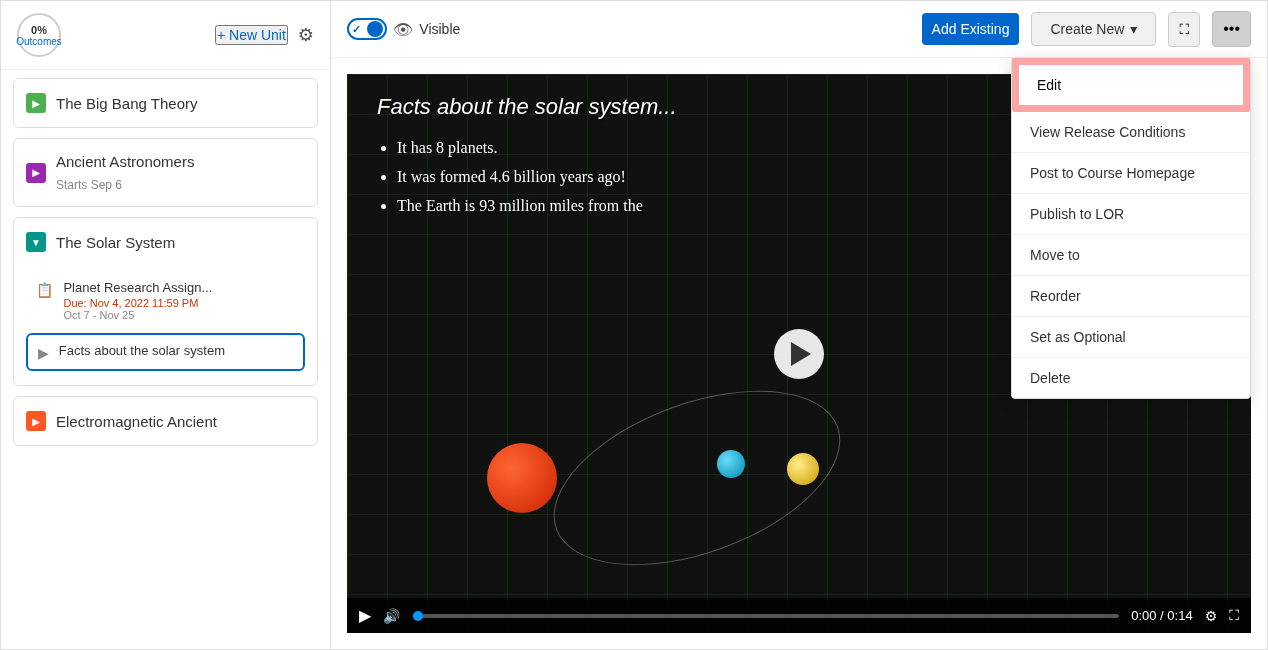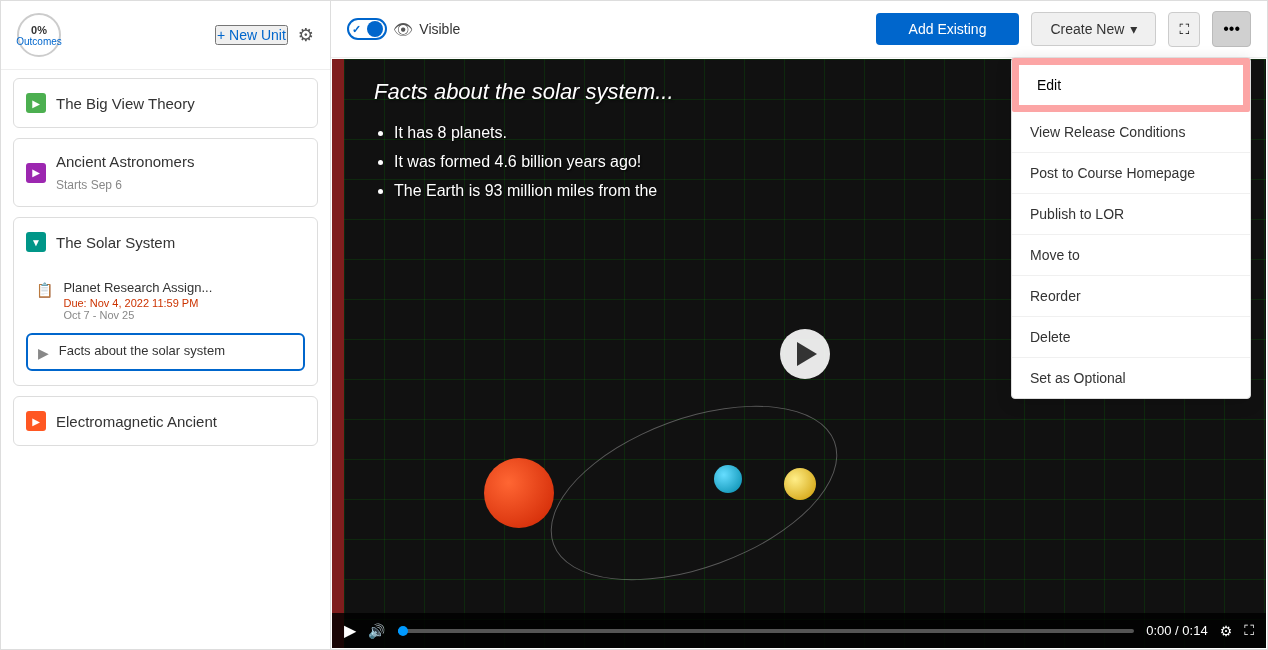--- a/index.html
+++ b/index.html
@@ -41,43 +41,43 @@
     .content-area { flex: 1; display: flex; flex-direction: column; position: relative; }
 
     .content-toolbar { display: flex; align-items: center; padding: 10px 16px; border-bottom: 1px solid #eee; gap: 12px; }
     .toggle-container { display: flex; align-items: center; gap: 6px; }
     .toggle { width: 40px; height: 22px; background: #fff; border: 2px solid #0066cc; border-radius: 11px; position: relative; cursor: pointer; }
     .toggle-knob { width: 16px; height: 16px; background: #0066cc; border-radius: 50%; position: absolute; top: 1px; right: 2px; }
     .check-mark { position: absolute; left: 3px; top: 3px; color: #0066cc; font-size: 11px; font-weight: bold; }
     .visible-icon { font-size: 16px; color: #555; }
     .visible-label { font-size: 14px; color: #333; }
     .toolbar-spacer { flex: 1; }
-    .add-existing-btn { background: #0066cc; color: #fff; border: none; border-radius: 4px; padding: 8px 33px; font-size: 14px; cursor: pointer; }
+    .add-existing-btn { background: #0066cc; color: #fff; border: none; border-radius: 4px; padding: 8px 10px; font-size: 14px; cursor: pointer; }
     .create-new-btn { background: #f0f0f0; color: #333; border: 1px solid #ccc; border-radius: 4px; padding: 8px 18px; font-size: 14px; cursor: pointer; display: flex; align-items: center; gap: 6px; }
     .fullscreen-btn { background: #f0f0f0; border: 1px solid #ccc; border-radius: 4px; padding: 8px 10px; cursor: pointer; font-size: 14px; }
     .more-btn { background: #d0d0d0; border: 1px solid #bbb; border-radius: 4px; padding: 8px 10px; cursor: pointer; font-size: 16px; position: relative; }
 
     
-    .video-container { flex: 1; position: relative; background: #7f1d1d; margin: 1px; overflow: hidden; padding-left: 12px; }
+    .video-container { flex: 1; position: relative; background: #1d4ed8; margin: 16px; overflow: hidden; }
     .video-bg { width: 100%; height: 100%; background: #111; position: relative; display: flex; align-items: center; justify-content: center; }
 
     
     .video-bg::before {
       content: '';
       position: absolute;
       top: 0; left: 0; right: 0; bottom: 0;
       background-image: linear-gradient(rgba(0,180,0,0.15) 1px, transparent 1px),
                         linear-gradient(90deg, rgba(0,180,0,0.15) 1px, transparent 1px);
       background-size: 40px 40px;
       pointer-events: none;
     }
 
     .video-text { position: absolute; top: 20px; left: 30px; color: #fff; font-size: 22px; font-weight: 300; font-style: italic; text-shadow: 1px 1px 3px rgba(0,0,0,0.8); }
     .video-bullets { position: absolute; top: 60px; left: 30px; color: #fff; font-size: 16px; line-height: 1.8; text-shadow: 1px 1px 2px rgba(0,0,0,0.8); }
-    .video-bullets li { list-style: disc; margin-left: 20px; }
+    .video-bullets li { list-style: disc; margin-left: 20px; font-family: Liberation Serif, serif; }
 
     .planet-red { width: 70px; height: 70px; border-radius: 50%; background: radial-gradient(circle at 35% 35%, #ff6633, #cc2200); position: absolute; bottom: 120px; left: 140px; }
     .planet-blue { width: 28px; height: 28px; border-radius: 50%; background: radial-gradient(circle at 35% 35%, #66ddff, #0088aa); position: absolute; bottom: 155px; left: 370px; }
     .planet-yellow { width: 32px; height: 32px; border-radius: 50%; background: radial-gradient(circle at 35% 35%, #ffee88, #cc9900); position: absolute; bottom: 148px; left: 440px; }
 
     .orbit-ring { position: absolute; bottom: 80px; left: 200px; width: 300px; height: 150px; border: 1px solid rgba(255,255,255,0.3); border-radius: 50%; transform: rotate(-20deg); }
 
     .play-btn-center { position: absolute; top: 50%; left: 50%; transform: translate(-50%, -50%); width: 50px; height: 50px; background: rgba(255,255,255,0.9); border-radius: 50%; display: flex; align-items: center; justify-content: center; cursor: pointer; }
     .play-triangle { width: 0; height: 0; border-top: 12px solid transparent; border-bottom: 12px solid transparent; border-left: 20px solid #333; margin-left: 4px; }
 
@@ -116,21 +116,21 @@
       </div>
       <button class="new-unit-btn">+ New Unit</button>
       <span class="gear-btn">⚙</span>
     </div>
 
     <div class="sidebar-scroll">
 
       <div class="unit-item">
         <div class="unit-header">
           <div class="unit-arrow green">▶</div>
-          <span class="unit-title">The Big View Theory</span>
+          <span class="unit-title">The Big Bang Theory</span>
         </div>
       </div>
 
       <div class="unit-item">
         <div class="unit-header">
           <div class="unit-arrow purple">▶</div>
           <div>
             <div class="unit-title">Ancient Astronomers</div>
             <div class="unit-subtitle">Starts Sep 6</div>
           </div>
@@ -227,18 +227,18 @@
       </div>
     </div>
 
     <div class="dropdown-menu">
       <div class="menu-item edit">Edit</div>
       <div class="menu-item">View Release Conditions</div>
       <div class="menu-item">Post to Course Homepage</div>
       <div class="menu-item">Publish to LOR</div>
       <div class="menu-item">Move to</div>
       <div class="menu-item">Reorder</div>
+      <div class="menu-item">Set as Optional</div>
       <div class="menu-item">Delete</div>
-      <div class="menu-item">Set as Optional</div>
     </div>
 
   </div>
 </div>
 
 </body></html>

